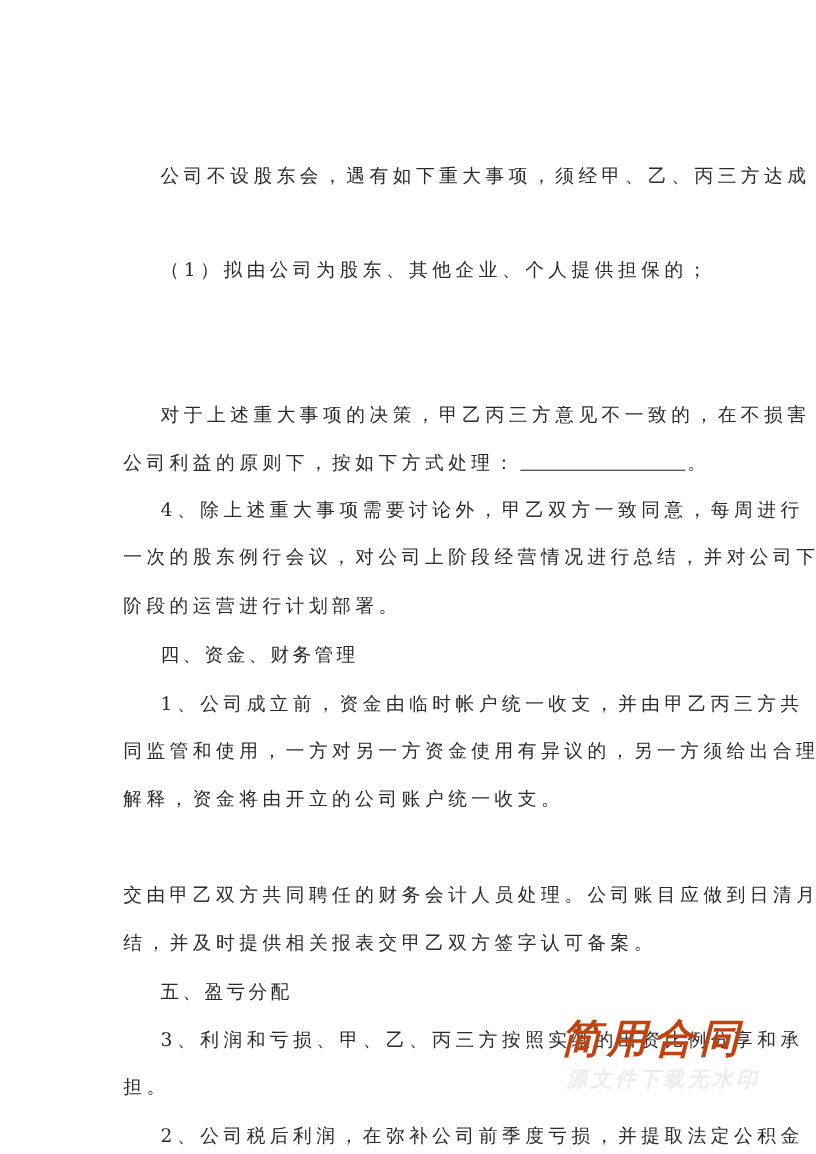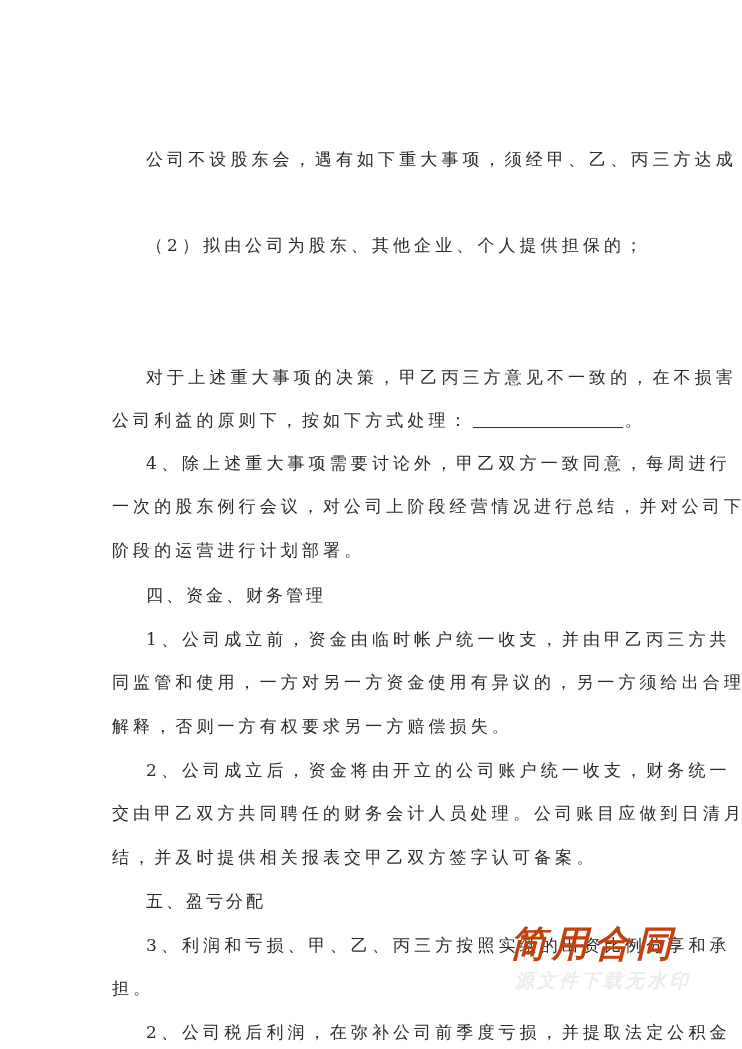--- a/index.html
+++ b/index.html
@@ -12,34 +12,33 @@
     .blank { display: inline-block; width: 150px; border-bottom: 1px solid #333; height: 16px; vertical-align: -2px; margin: 0 2px; }
     .wm { position: absolute; color: #e9e9e9; font-style: italic; font-weight: bold; font-family: "DejaVu Sans", sans-serif; }
     .wm1 { left: 510px; top: 920px; font-size: 36px; letter-spacing: 6px; color: #c2410c; }
     .wm2 { left: 515px; top: 968px; font-size: 19px; letter-spacing: 3px; color: #ececec; }
   </style>
 </head>
 <body>
 
 <div class="page">
   <div class="line indent" style="top:148px">公司不设股东会，遇有如下重大事项，须经甲、乙、丙三方达成</div>
-  <div class="line indent" style="top:234px">（2）拟由公司为股东、其他企业、个人提供担保的；</div>
+  <div class="line indent" style="top:234px">（1）拟由公司为股东、其他企业、个人提供担保的；</div>
   <div class="line" style="top:409px">
     <span>公司利益的原则下，按如下方式处理：</span><span class="blank"></span><span>。</span>
   </div>
   <div class="line indent" style="top:366px">对于上述重大事项的决策，甲乙丙三方意见不一致的，在不损害</div>
   <div class="line indent" style="top:452px">4、除上述重大事项需要讨论外，甲乙双方一致同意，每周进行</div>
   <div class="line" style="top:495px">一次的股东例行会议，对公司上阶段经营情况进行总结，并对公司下</div>
   <div class="line" style="top:539px">阶段的运营进行计划部署。</div>
   <div class="line indent heading" style="top:584px">四、资金、财务管理</div>
   <div class="line indent" style="top:628px">1、公司成立前，资金由临时帐户统一收支，并由甲乙丙三方共</div>
   <div class="line" style="top:671px">同监管和使用，一方对另一方资金使用有异议的，另一方须给出合理</div>
-  <div class="line" style="top:715px">解释，否则一方有权要求另一方赔偿损失。</div>
+  <div class="line" style="top:715px">解释，资金将由开立的公司账户统一收支。</div>
 
-  <div class="line indent" style="top:759px">2、公司成立后，资金将由开立的公司账户统一收支，财务统一</div>
   <div class="line" style="top:802px">交由甲乙双方共同聘任的财务会计人员处理。公司账目应做到日清月</div>
   <div class="line" style="top:846px">结，并及时提供相关报表交甲乙双方签字认可备案。</div>
   <div class="line indent heading" style="top:890px">五、盈亏分配</div>
   <div class="line indent" style="top:934px">3、利润和亏损、甲、乙、丙三方按照实缴的出资比例分享和承</div>
   <div class="line" style="top:977px">担。</div>
   <div class="line indent" style="top:1021px">2、公司税后利润，在弥补公司前季度亏损，并提取法定公积金</div>
 
   <div class="wm wm1">简用合同</div>
   <div class="wm wm2">源文件下载无水印</div>
 </div>

